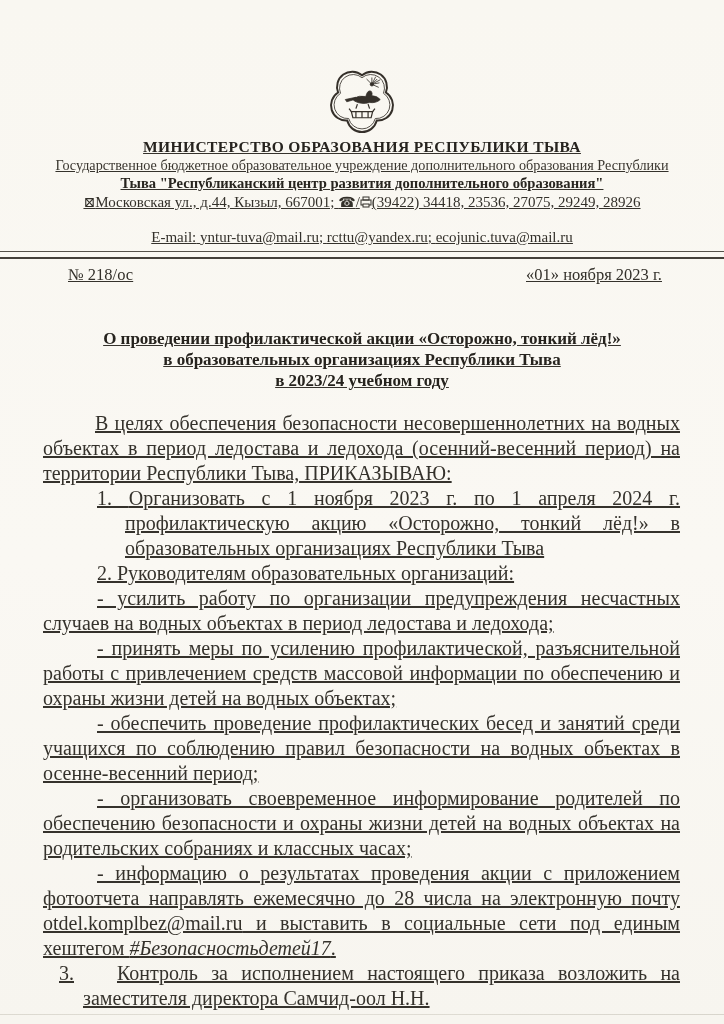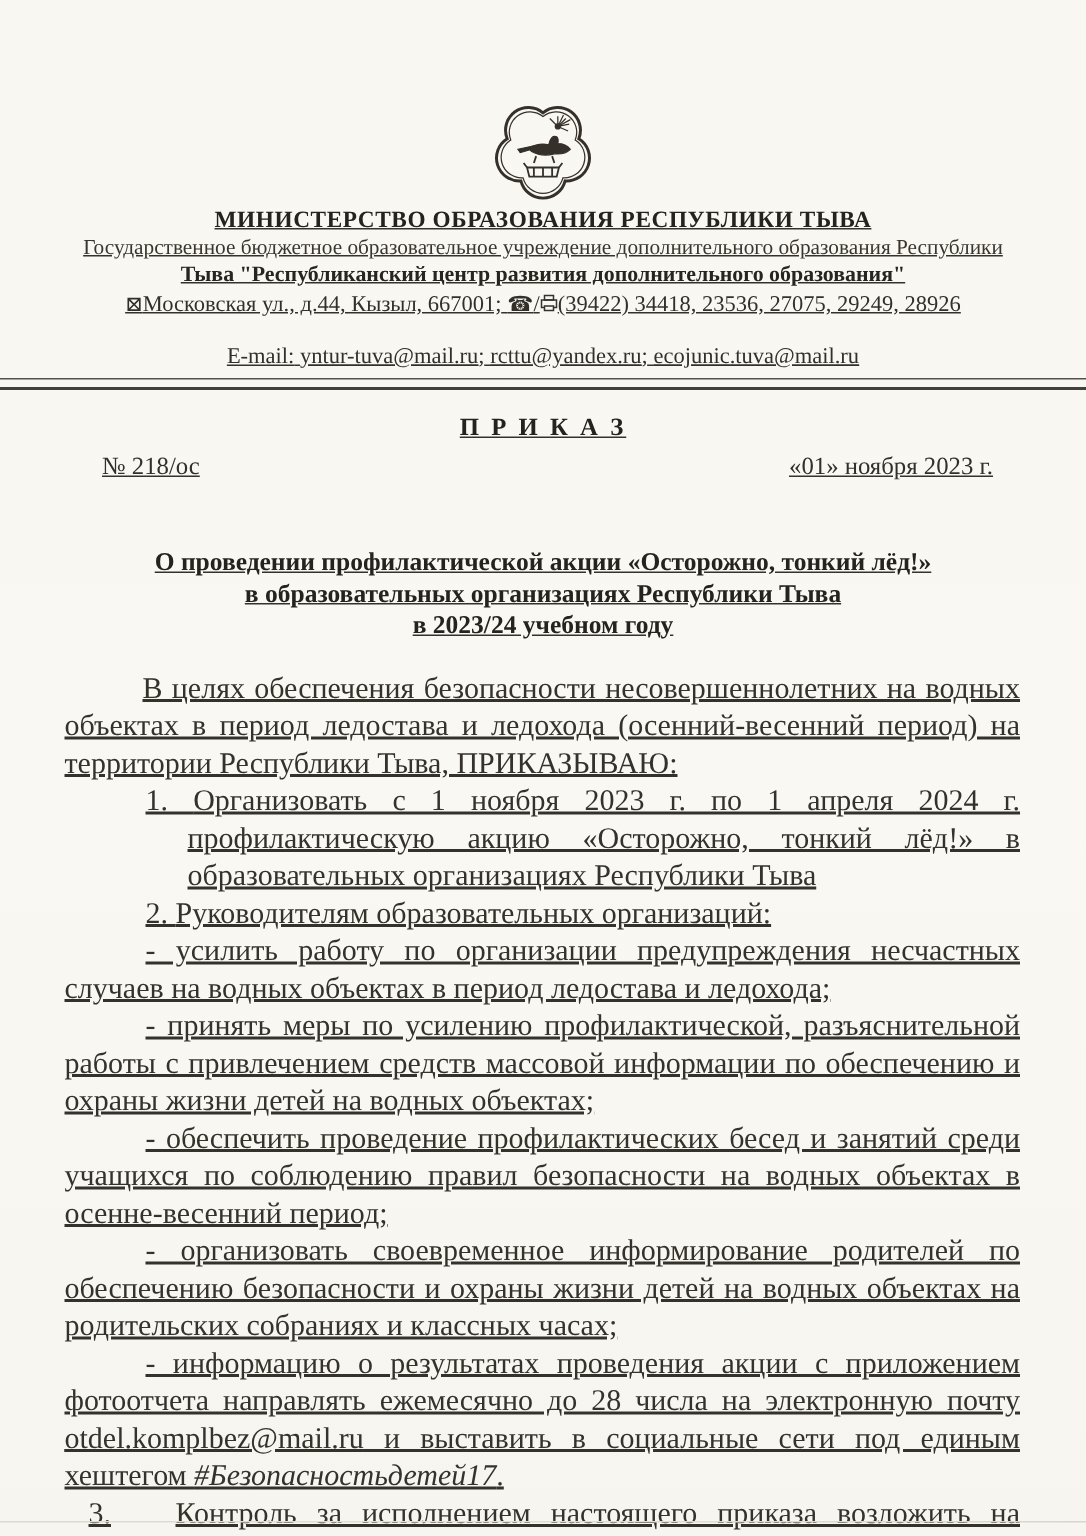--- a/index.html
+++ b/index.html
@@ -115,21 +115,20 @@
     <div class="emails">
       <span>E-mail:</span>
       <span class="email">yntur-tuva@mail.ru</span><span>;</span>
       <span class="email">rcttu@yandex.ru</span><span>;</span>
       <span class="email">ecojunic.tuva@mail.ru</span>
     </div>
   </div>
 
   <div class="rule"></div>
 
-  <div class="order-head">П Р И К А З</div>
 
   <div class="numrow">
     <span>№ 218/ос</span>
     <span>«01» ноября 2023 г.</span>
   </div>
 
   <div class="title">
     <div>О проведении профилактической акции «Осторожно, тонкий лёд!»</div>
     <div>в образовательных организациях Республики Тыва</div>
     <div>в 2023/24 учебном году</div>

